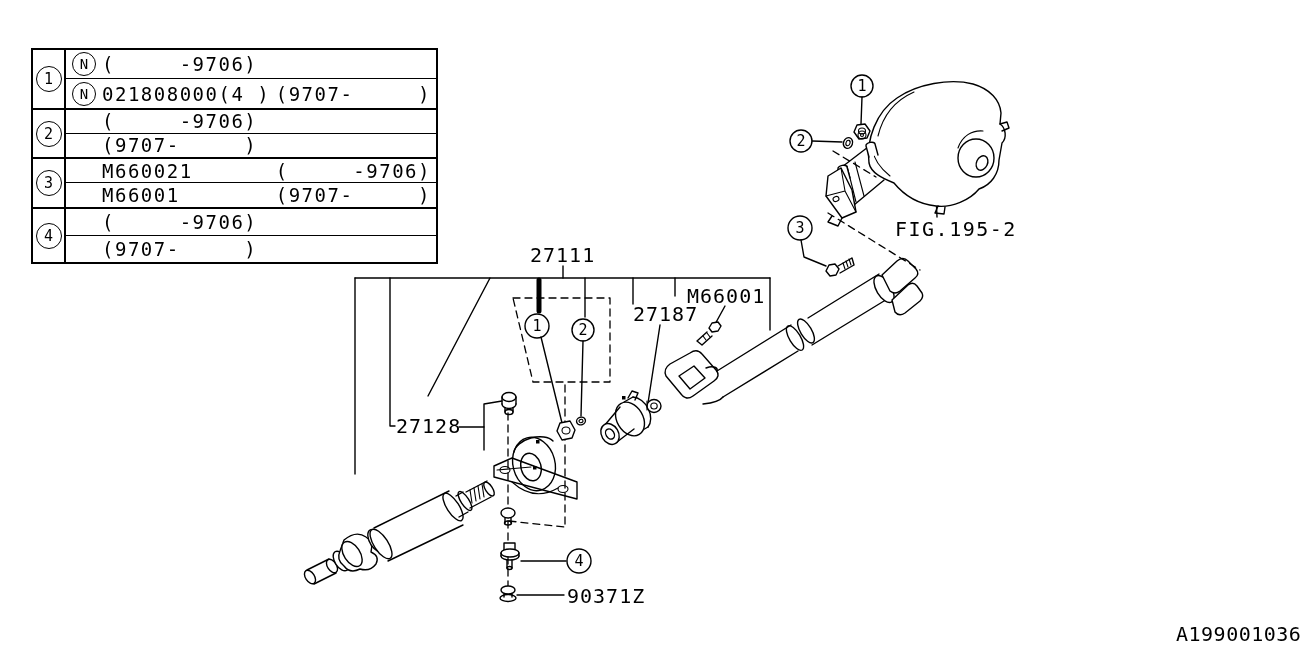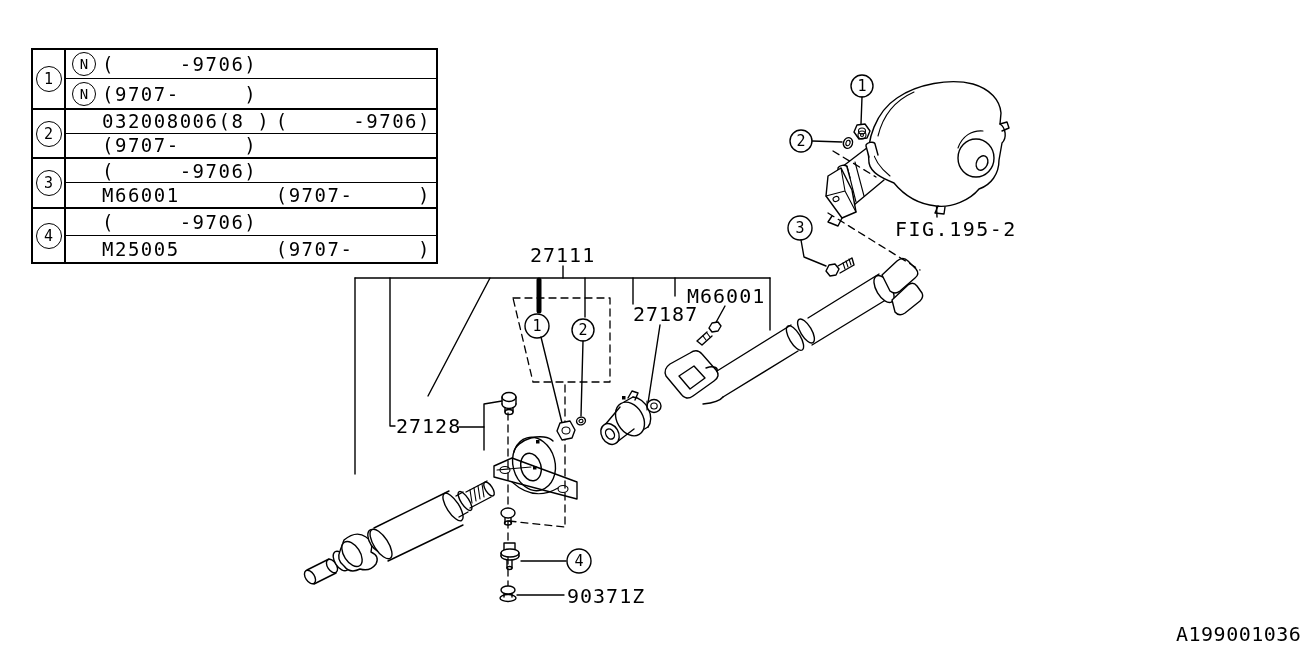--- a/index.html
+++ b/index.html
@@ -47,68 +47,68 @@
       <div class="refcell">
         <span class="refcirc">1</span>
       </div>
       <div class="rowpair">
         <div class="trow first">
           <span class="nslot"><span class="ncirc">N</span></span>
           <span class="range">(     -9706)</span>
         </div>
         <div class="trow">
           <span class="nslot"><span class="ncirc">N</span></span>
+          <span class="code">021808000(4 )</span>
           <span class="range">(9707-     )</span>
         </div>
       </div>
     </div>
     <div class="pgroup">
       <div class="refcell">
         <span class="refcirc">2</span>
       </div>
       <div class="rowpair">
         <div class="trow first">
           <span class="nslot"></span>
-          <span class="code">032008006(8 )</span>
           <span class="range">(     -9706)</span>
         </div>
         <div class="trow">
           <span class="nslot"></span>
           <span class="range">(9707-     )</span>
         </div>
       </div>
     </div>
     <div class="pgroup">
       <div class="refcell">
         <span class="refcirc">3</span>
       </div>
       <div class="rowpair">
         <div class="trow first">
           <span class="nslot"></span>
+          <span class="code">M660021</span>
           <span class="range">(     -9706)</span>
         </div>
         <div class="trow">
           <span class="nslot"></span>
           <span class="code">M66001</span>
           <span class="range">(9707-     )</span>
         </div>
       </div>
     </div>
     <div class="pgroup">
       <div class="refcell">
         <span class="refcirc">4</span>
       </div>
       <div class="rowpair">
         <div class="trow first">
           <span class="nslot"></span>
           <span class="range">(     -9706)</span>
         </div>
         <div class="trow">
           <span class="nslot"></span>
-          <span class="code">M25005</span>
           <span class="range">(9707-     )</span>
         </div>
       </div>
     </div>
   </div>
 
   <svg width="1306" height="653" viewBox="0 0 1306 653">
 
     <g>
       <path d="M355,278 L770,278"></path>

